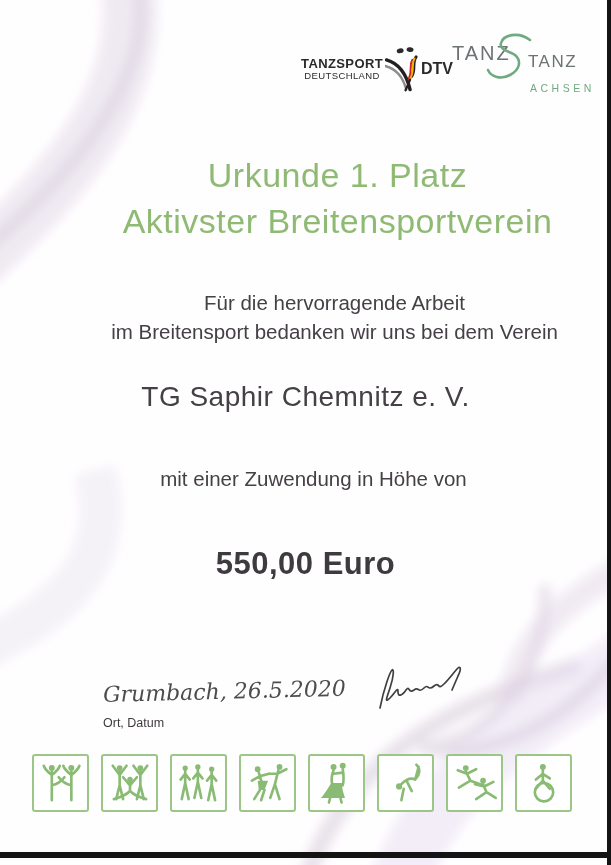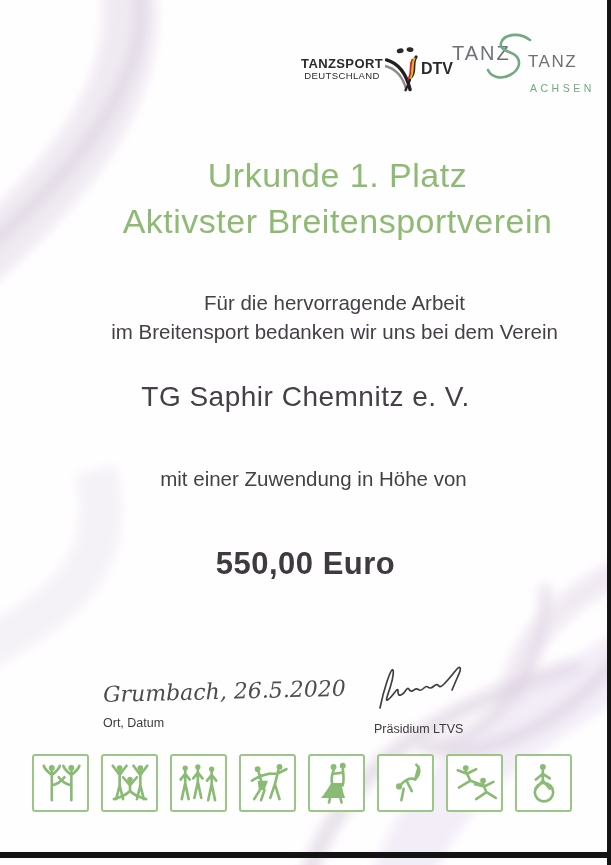--- a/index.html
+++ b/index.html
@@ -117,21 +117,20 @@
 
   <div class="sig-left">
     <div class="handwriting">Grumbach, 26.5.2020</div>
     <div class="sig-label">Ort, Datum</div>
   </div>
 
   <div class="sig-right">
     <svg width="104" height="52" viewBox="0 0 104 52">
       <path d="M6 44 C10 24 16 8 18 6 C20 4 20 12 16 24 C13 33 10 40 16 34 C22 28 24 22 24 28 C24 33 28 32 32 26 C36 21 34 30 40 26 C45 22 44 30 50 24 C55 19 53 28 60 22 C66 17 63 27 70 20 C76 14 80 8 84 4 C86 2 88 4 84 12 L78 26" stroke="#3f3f3f" stroke-width="1.7" fill="none" stroke-linecap="round"></path>
     </svg>
-    <div class="sig-label">Präsidium LTVS</div>
   </div>
 
   <div class="icon-row">
 
     <div class="icon-box">
       <svg width="46" height="46" viewBox="0 0 40 40">
         <circle class="fig-head" cx="12" cy="7" r="2.6"></circle>
         <path class="fig" d="M12 10 V22 M12 13 C8 10 6 8 5 5 M12 13 C16 10 18 8 19 5 M12 22 L12 35 M12 22 C17 21 20 19 23 15"></path>
         <circle class="fig-head" cx="29" cy="7" r="2.6"></circle>
         <path class="fig" d="M29 10 V22 M29 13 C25 10 23 8 22 5 M29 13 C33 10 35 8 36 5 M29 22 L29 35 M29 22 C24 21 21 19 18 15"></path>

